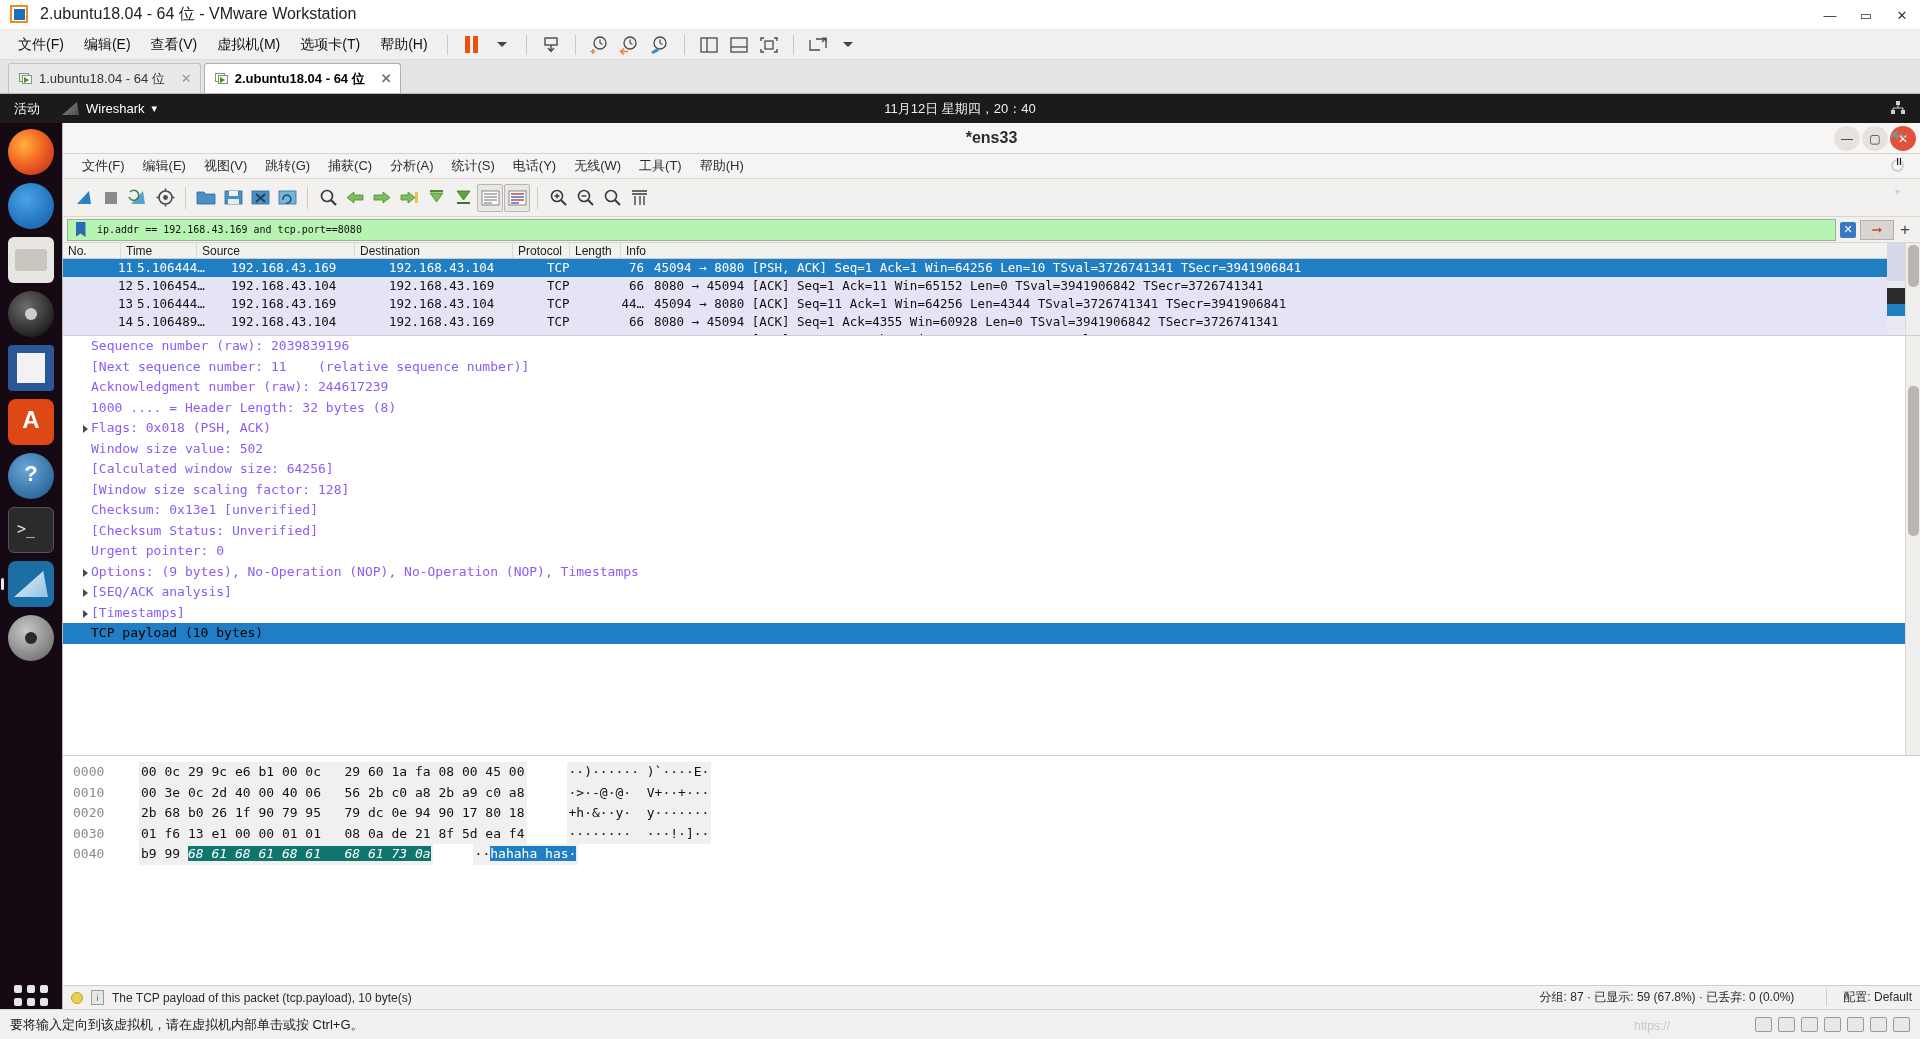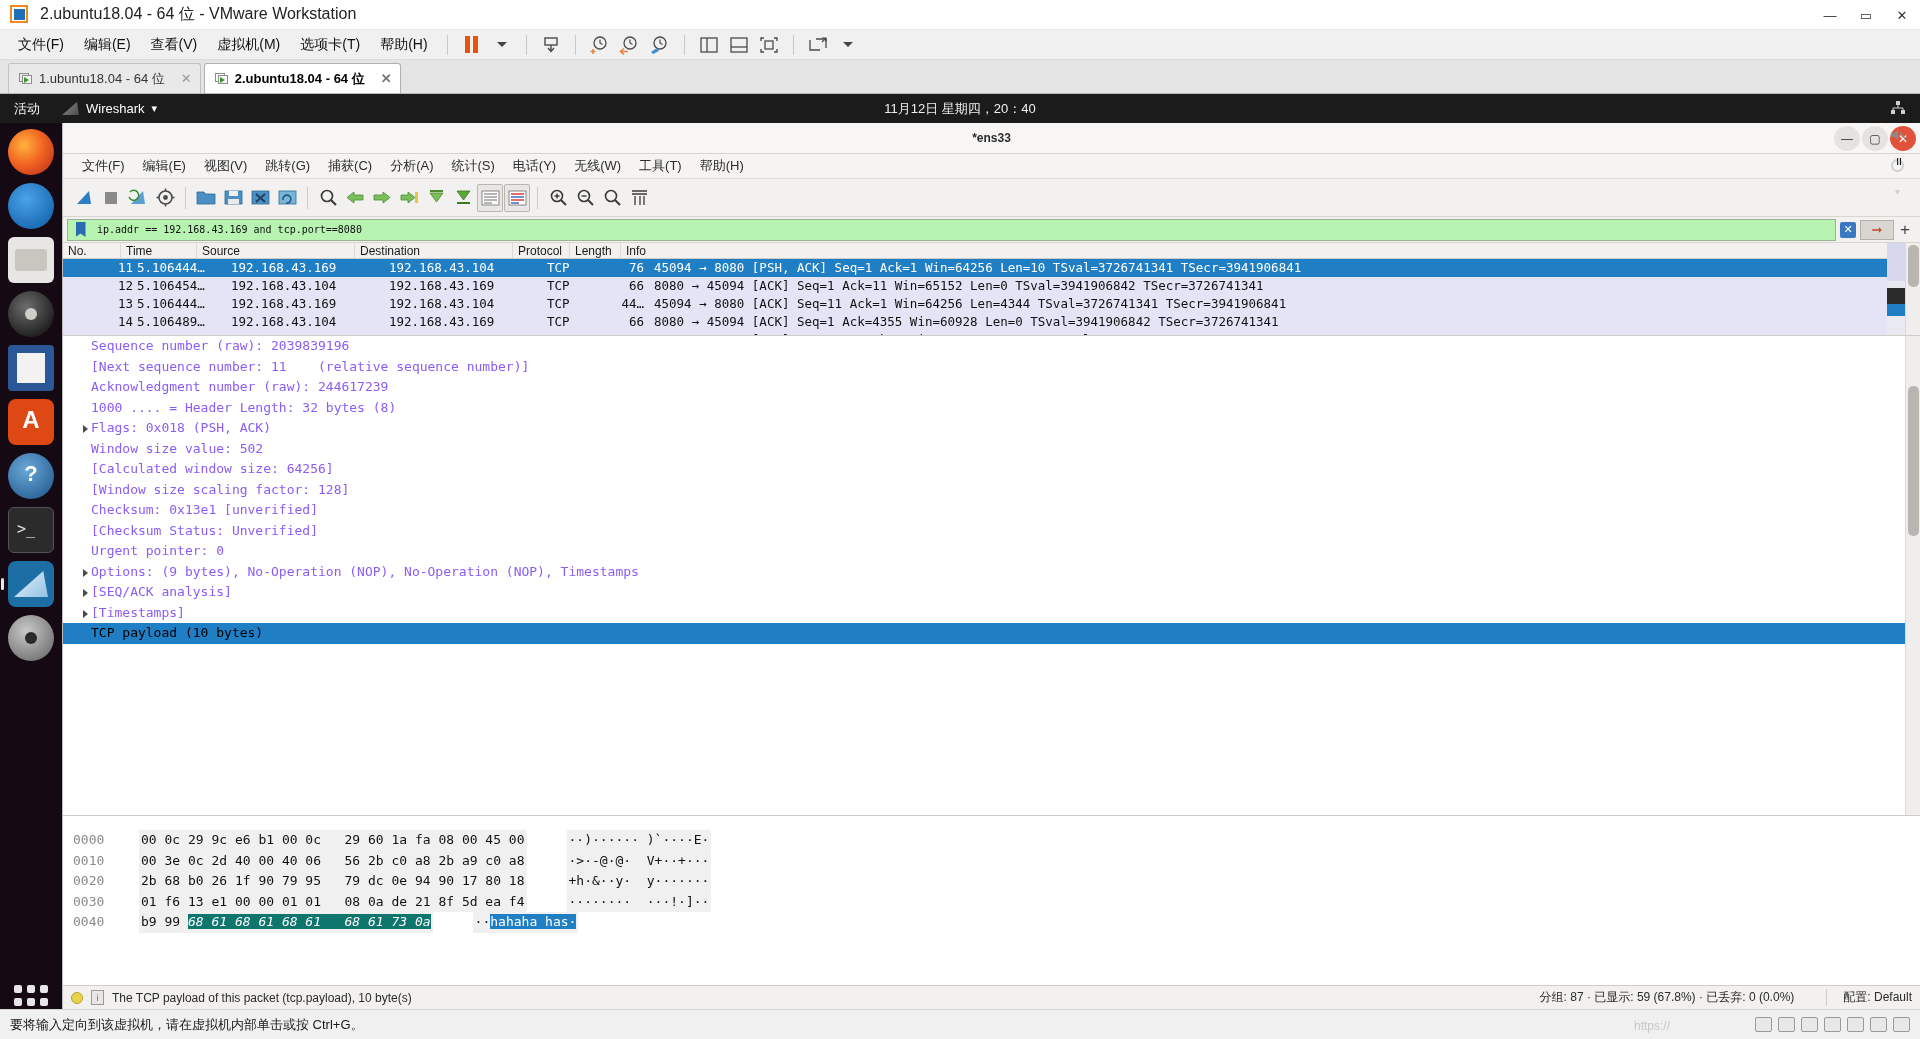--- a/index.html
+++ b/index.html
@@ -221,21 +221,21 @@
     background: #f5f5f4;
     display: flex; flex-direction: column;
     border-left: 1px solid #b9b9b9;
   }
   #ws-titlebar {
     height: 31px; background: #f7f6f5;
     border-bottom: 1px solid #d6d3d0;
     display: flex; align-items: center; justify-content: center;
     position: relative;
   }
-  #ws-title { font-size: 12px; font-weight: bold; color: #2b2b2b; }
+  #ws-title { font-size: 16px; font-weight: bold; color: #2b2b2b; }
   #ws-wbtns { position: absolute; right: 4px; top: 0; height: 31px; display: flex; align-items: center; gap: 2px; }
   #ws-wbtns .wb {
     width: 26px; height: 25px; border-radius: 50%;
     display: flex; align-items: center; justify-content: center;
     font-size: 12px; color: #3a3a3a; background: #e6e2df;
   }
   #ws-wbtns .wb.close { background: #e0533a; color: #fff; }
   #ws-menubar {
     height: 25px; background: #f5f4f2;
     display: flex; align-items: center; padding-left: 10px;
@@ -320,22 +320,22 @@
   .det-line.sel { background: #1f7ec4; color: #000000; }
   .det-line .arrow {
     position: absolute; left: 20px; top: 7px;
     width: 0; height: 0;
     border-left: 5px solid #4a4a4a;
     border-top: 4px solid transparent; border-bottom: 4px solid transparent;
   }
 
   
   #pkt-bytes {
-    height: 170px; background: #ffffff; border-top: 1px solid #d0cdc9;
-    padding-top: 14px; overflow: hidden;
+    height: 230px; background: #ffffff; border-top: 1px solid #d0cdc9;
+    padding-top: 6px; overflow: hidden;
   }
   .hex-line {
     height: 20.5px; line-height: 20.5px; font-size: 13px;
     font-family: "DejaVu Sans Mono", monospace; white-space: pre;
     padding-left: 10px; display: flex;
   }
   .hex-off { color: #8a8a8a; width: 66px; }
   .hex-bytes { color: #111; background: #f0f0f0; padding: 0 2px; }
   .hex-bytes .hl { background: #0f766e; color: #fff; font-style: italic; }
   .hex-gap { width: 40px; }

